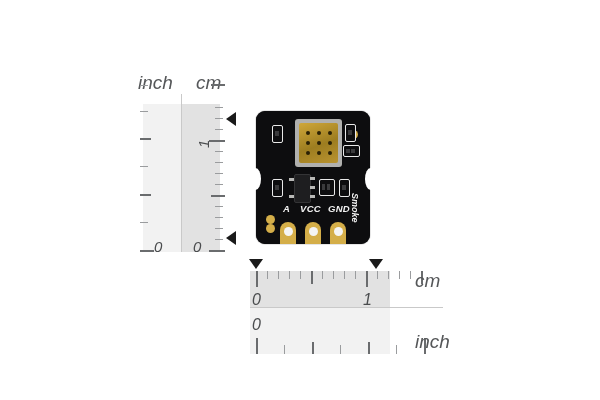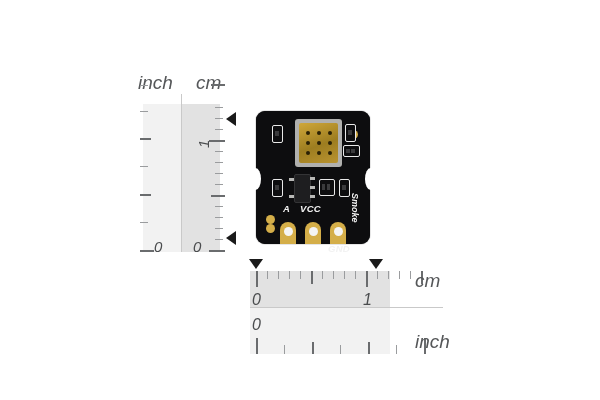--- a/index.html
+++ b/index.html
@@ -240,21 +240,21 @@
       <div class="pad" style="left:63px;top:68px;width:14px;height:15px;">
         <div class="pad-inner" style="left:2px;top:4px;width:3px;height:6px;"></div>
         <div class="pad-inner" style="left:7px;top:4px;width:3px;height:6px;"></div>
       </div>
       <div class="pad" style="left:83px;top:68px;width:9px;height:16px;">
         <div class="pad-inner" style="left:1.5px;top:5px;width:4px;height:5px;"></div>
       </div>
 
       <span class="silk" style="left:27px;top:92px;">A</span>
       <span class="silk" style="left:44px;top:92px;">VCC</span>
-      <span class="silk" style="left:72px;top:92px;margin-top:40px;">GND</span>
+      <span class="silk" style="left:72px;top:92px;">GND</span>
       <span class="silk-rot" style="left:104px;top:82px;">Smoke</span>
 
       <div class="hdr" style="left:24px;top:111px;">
         <div class="hdr-hole" style="left:3.5px;top:5px;"></div>
       </div>
       <div class="hdr" style="left:49px;top:111px;">
         <div class="hdr-hole" style="left:3.5px;top:5px;"></div>
       </div>
       <div class="hdr" style="left:74px;top:111px;">
         <div class="hdr-hole" style="left:3.5px;top:5px;"></div>

